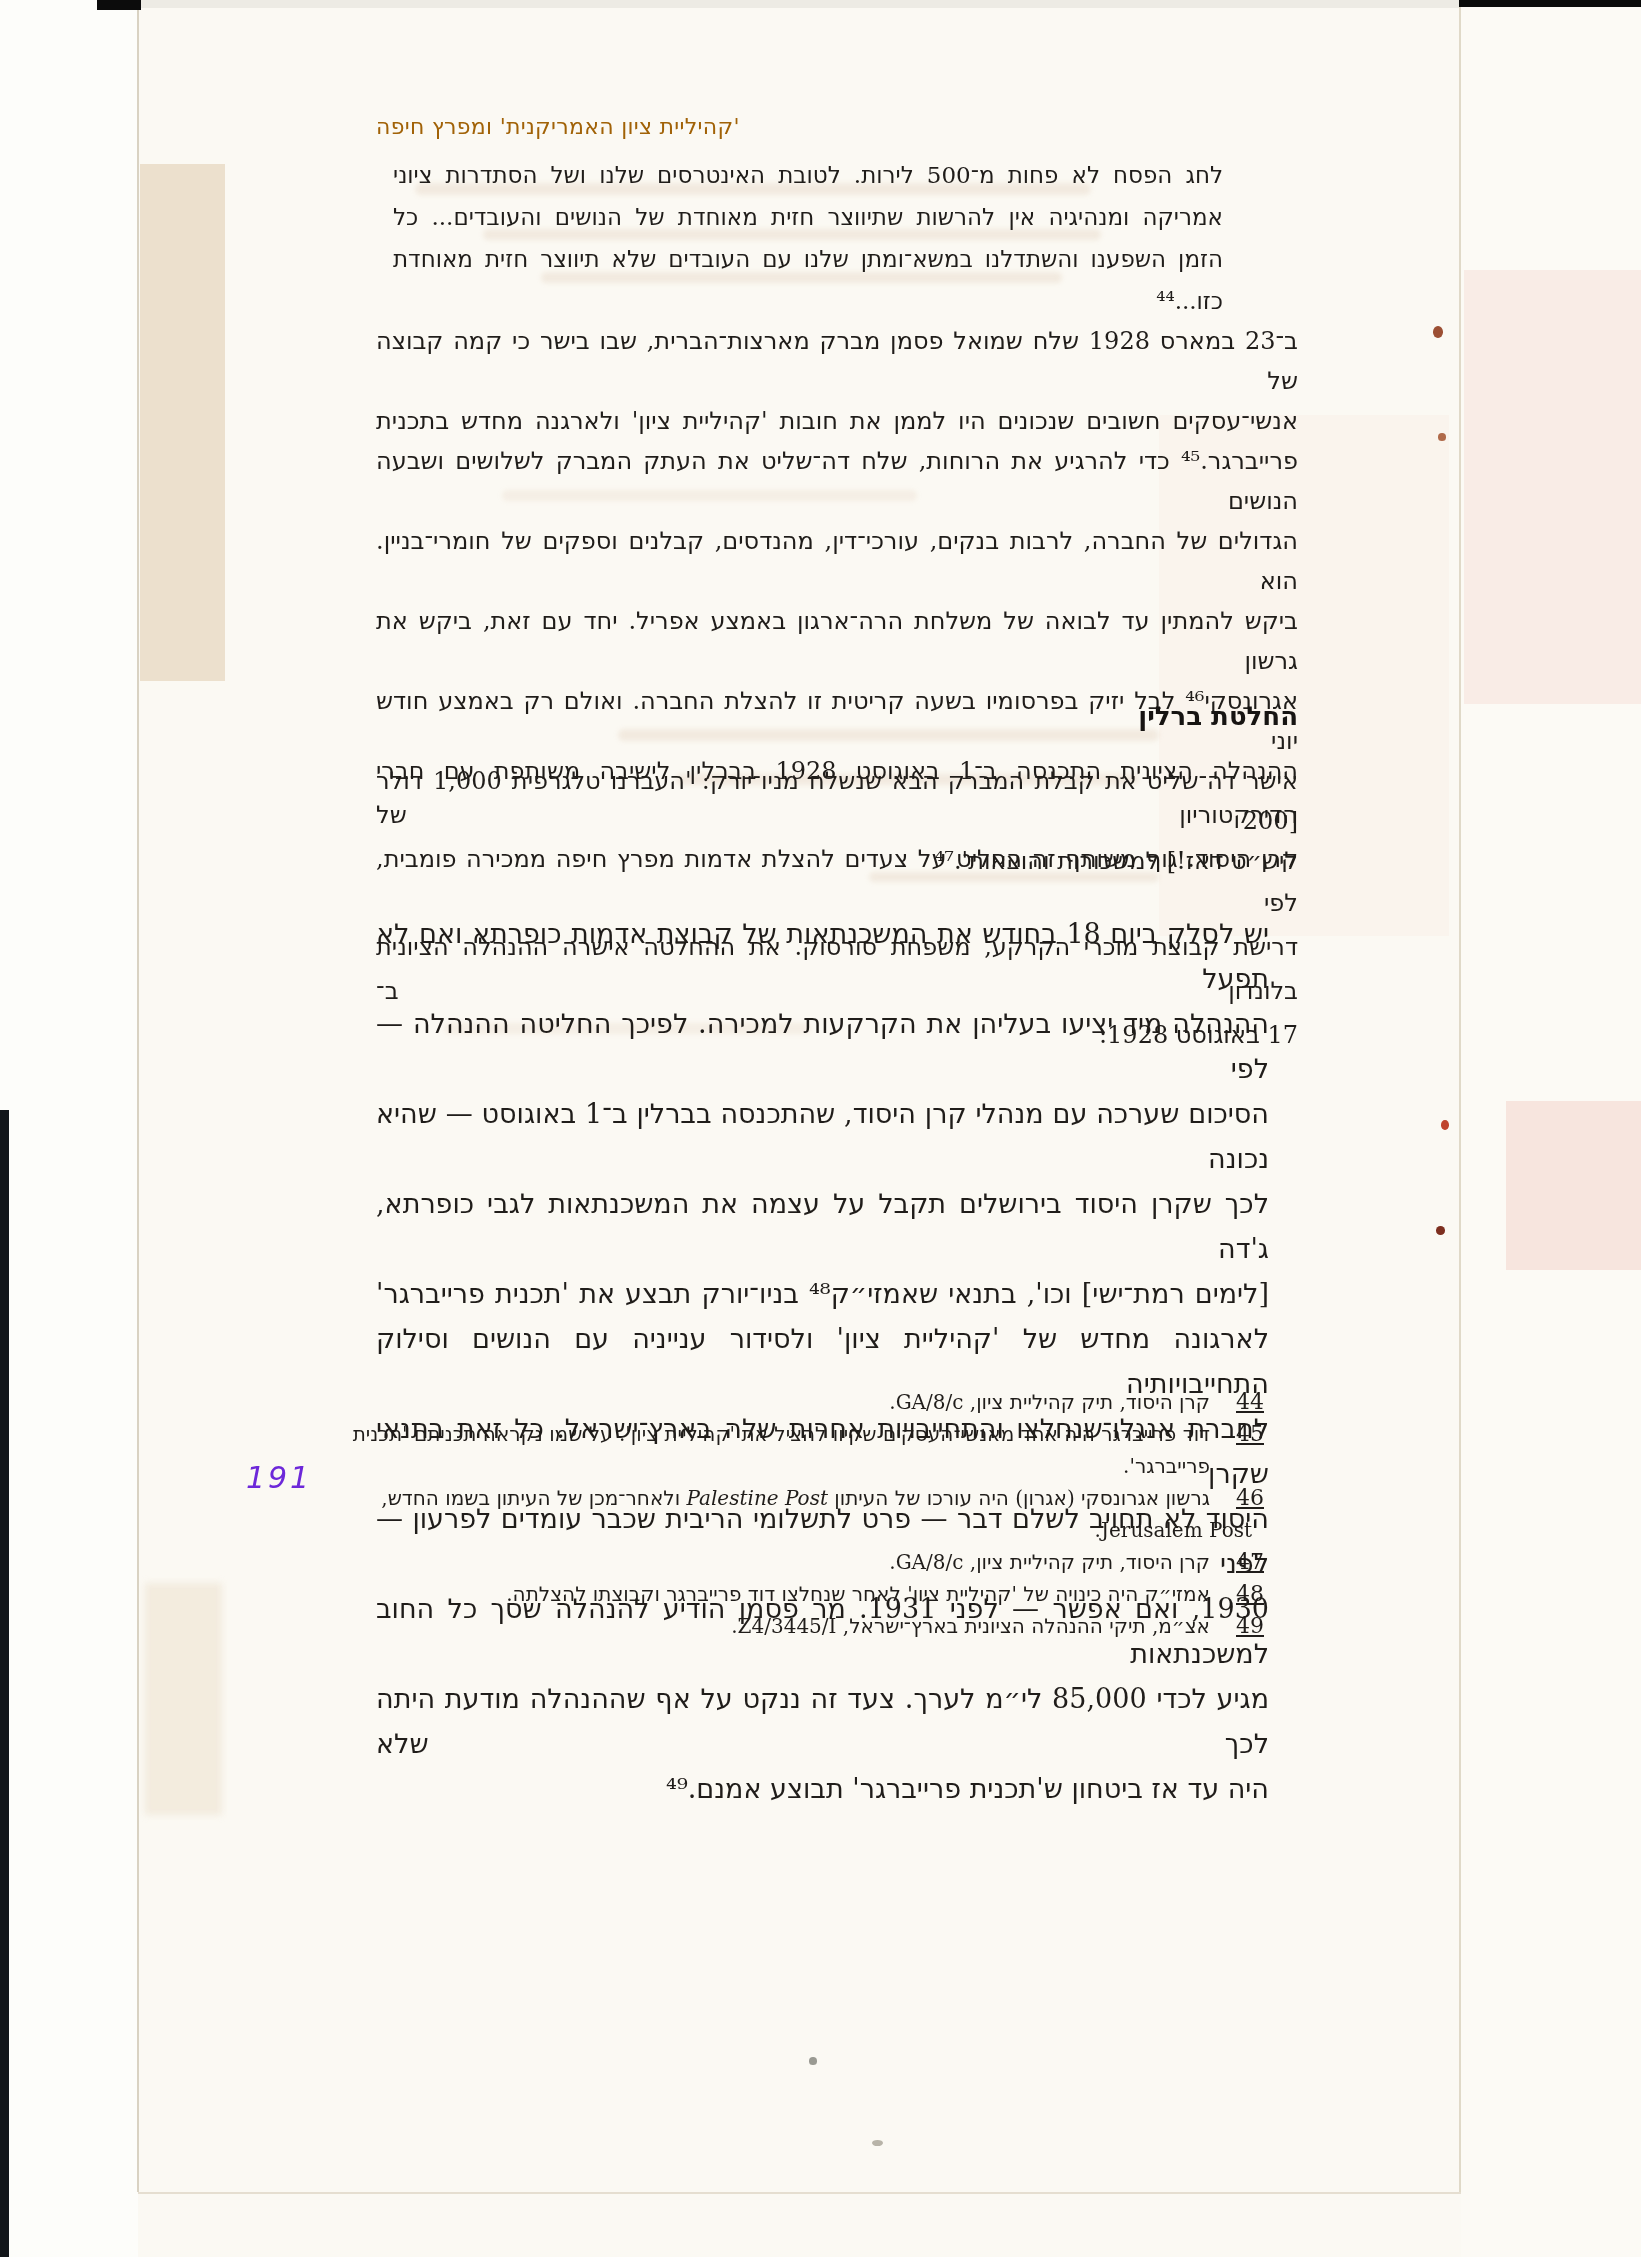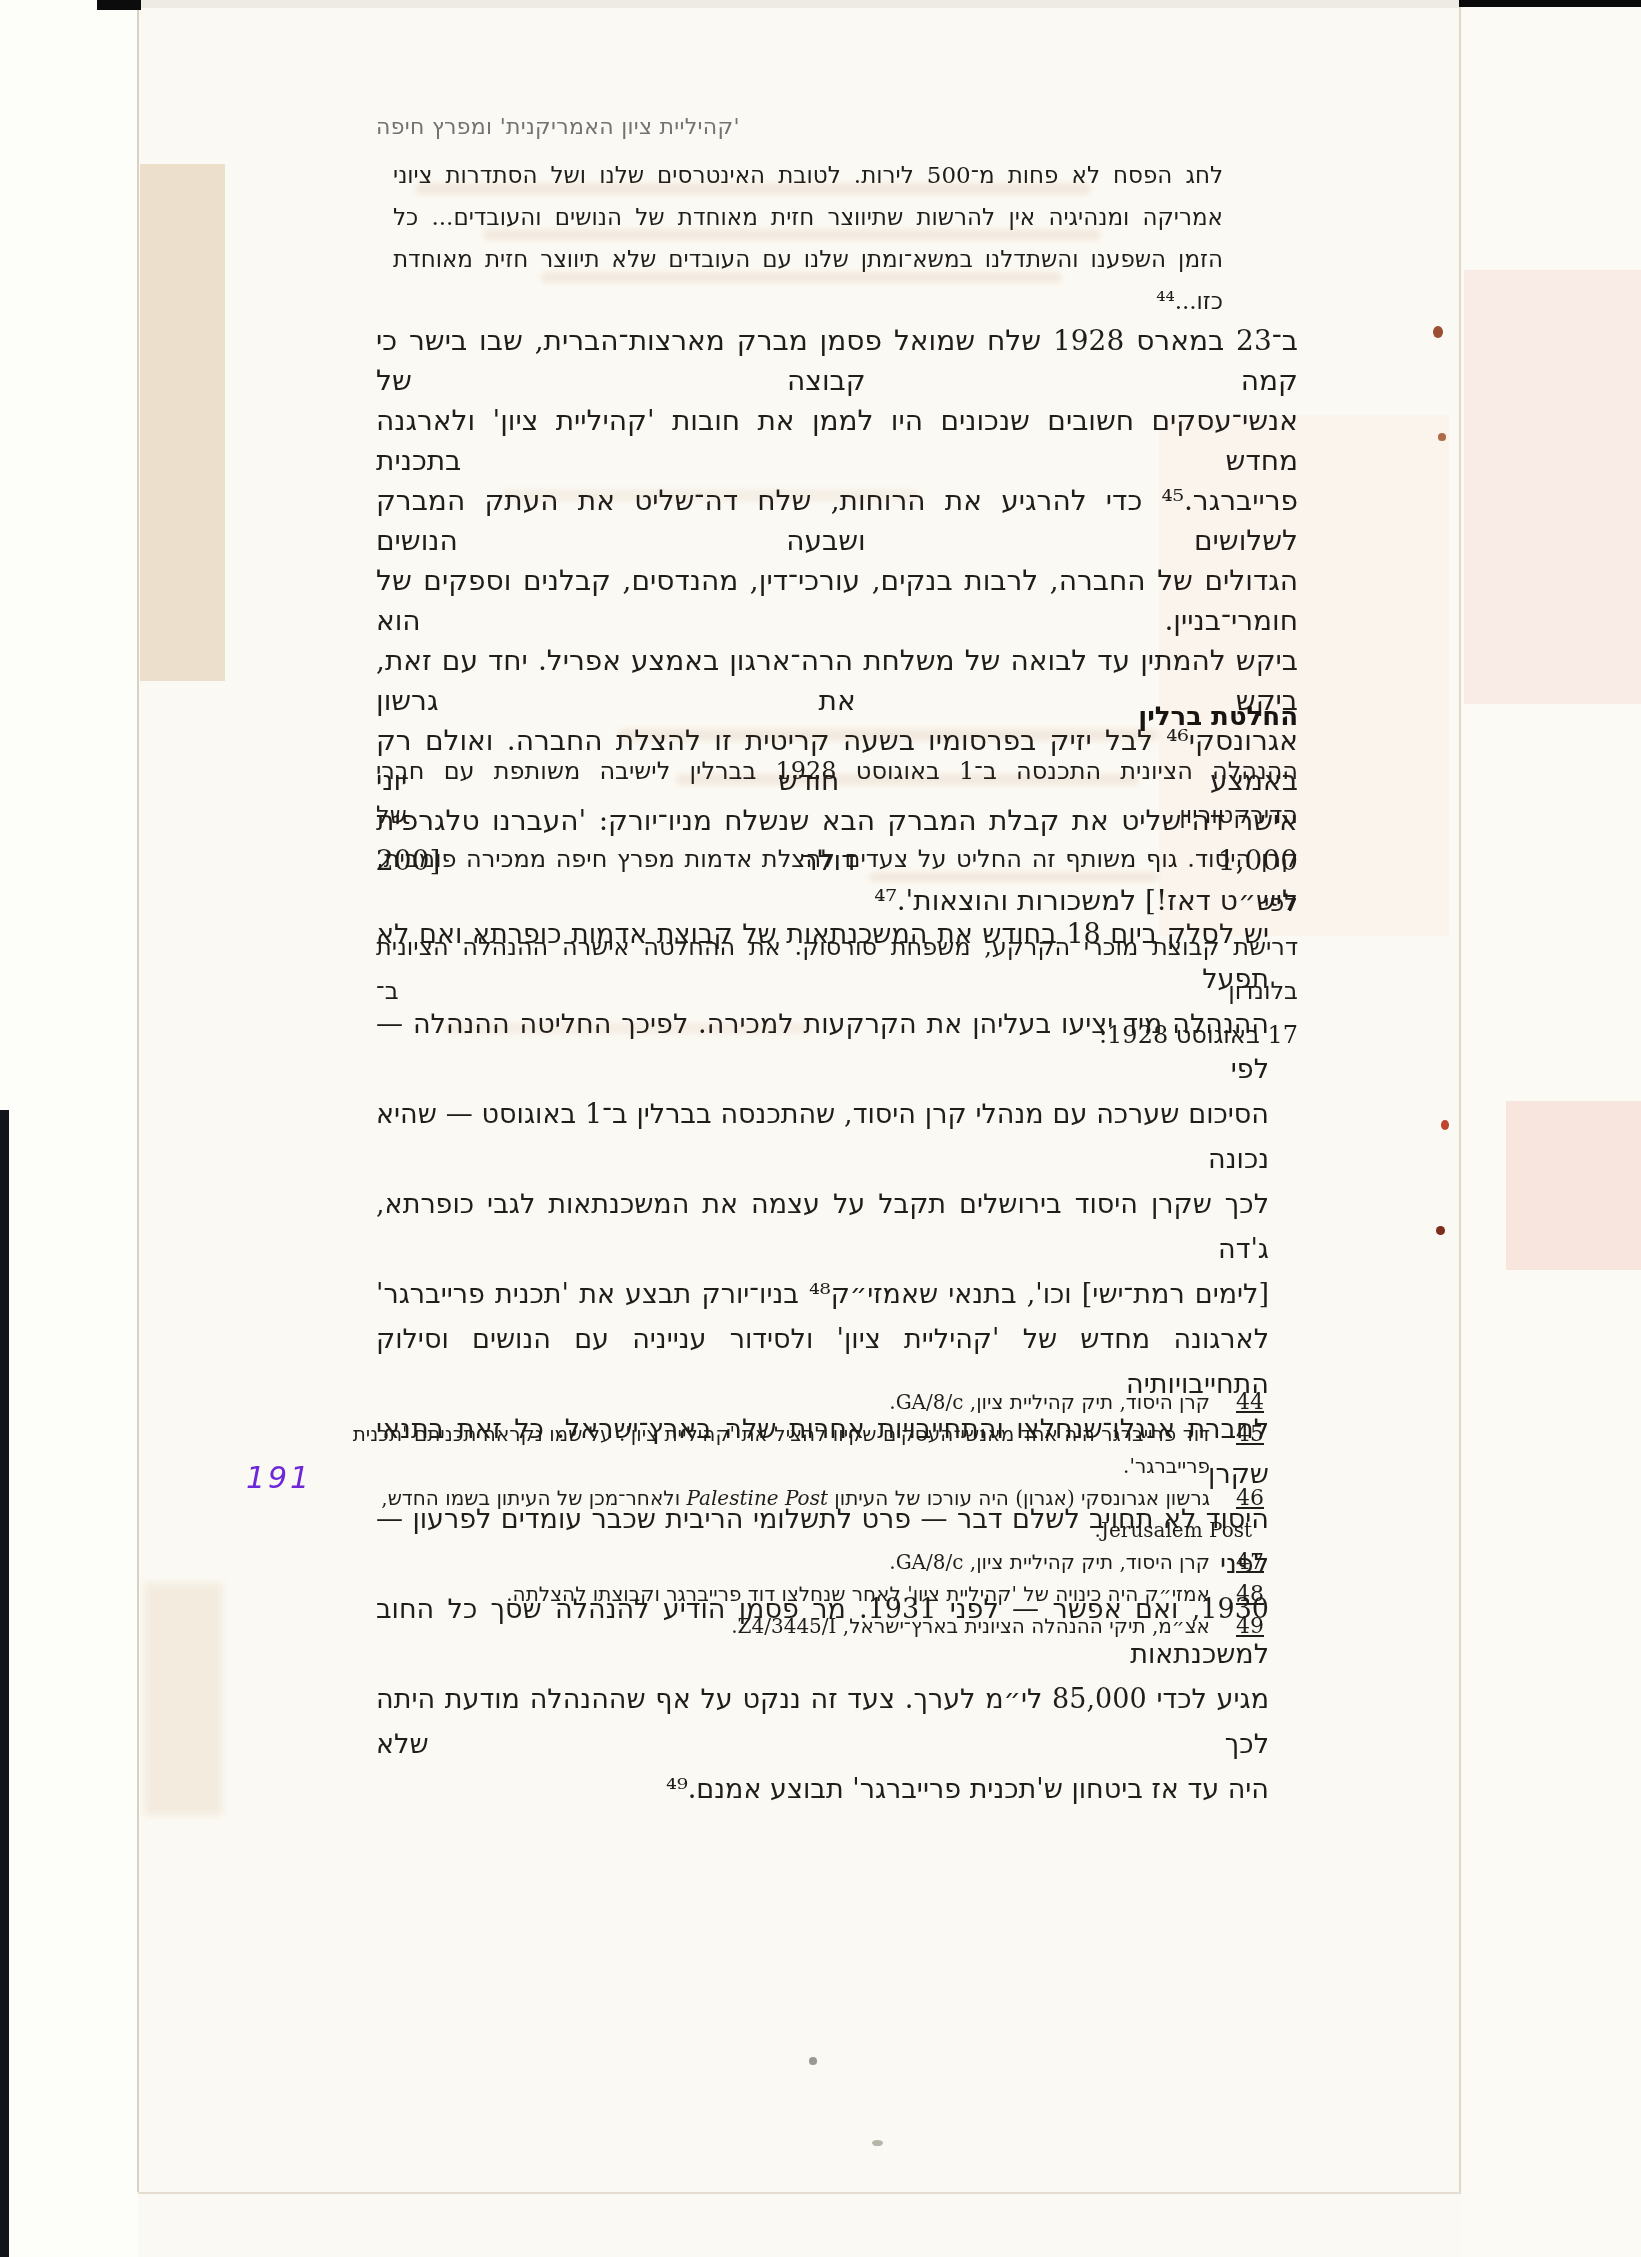--- a/index.html
+++ b/index.html
@@ -39,24 +39,24 @@
   .s3{left:1441px;top:1120px;width:7.7px;height:9.7px;background:#c0452e;}
   .s4{left:1436px;top:1226px;width:8.7px;height:8.7px;background:#7d2f1f;}
   .s5{left:809px;top:2057px;width:7.7px;height:7.7px;background:#9a9a92;}
   .s6{left:872px;top:2140px;width:10.6px;height:5.8px;background:#b8b4a8;}
   
   .tblock{position:absolute;direction:rtl;}
   .line{text-align:justify;text-align-last:justify;white-space:normal;}
   .line.last{text-align-last:auto;text-align:right;}
   .running-header{
     top:114px;right:343px;width:922px;font-size:22px;letter-spacing:0.3px;
-    color:#737373;text-align:left;direction:rtl;
+    color:#a16207;text-align:left;direction:rtl;
   }
   .quote1{top:154px;right:418px;width:830px;font-size:23px;line-height:42px;}
-  .para1{top:321px;right:343px;width:922px;font-size:28px;line-height:40px;}
+  .para1{top:321px;right:343px;width:922px;font-size:24px;line-height:40px;}
   .section-heading{
     top:701px;right:343px;width:922px;font-size:26px;font-weight:bold;
     text-align:right;color:#171412;
   }
   .para2{top:749px;right:343px;width:922px;font-size:24px;line-height:44px;}
   .quote2{top:911px;right:372px;width:893px;font-size:27px;line-height:45px;}
   
   .footnotes{position:absolute;top:1386px;right:377px;width:975px;direction:rtl;font-size:20px;line-height:32px;}
   .fn-row{display:flex;align-items:flex-start;}
   .fn-num{flex:none;width:54px;padding-left:17.4px;box-sizing:border-box;text-align:right;font-size:22px;text-decoration:underline;}

